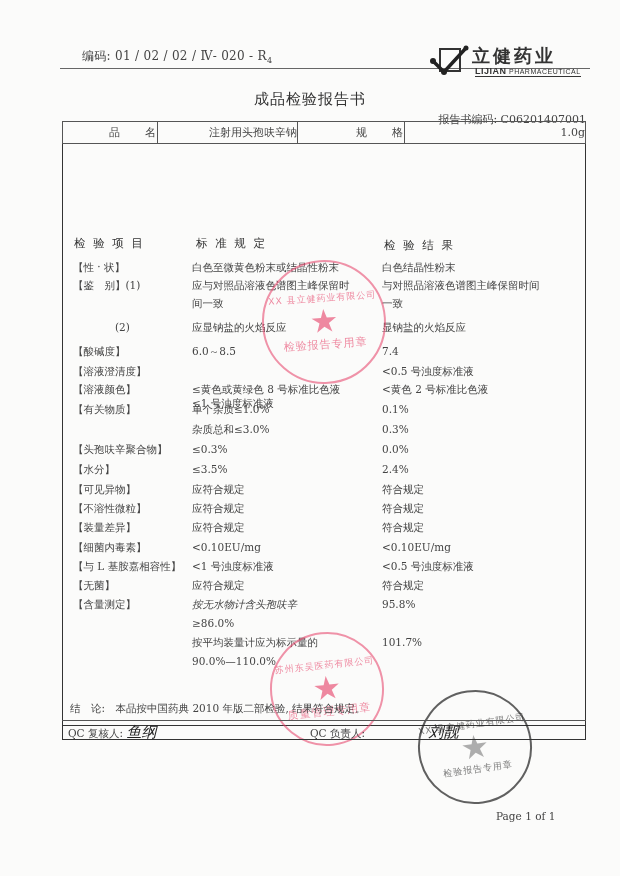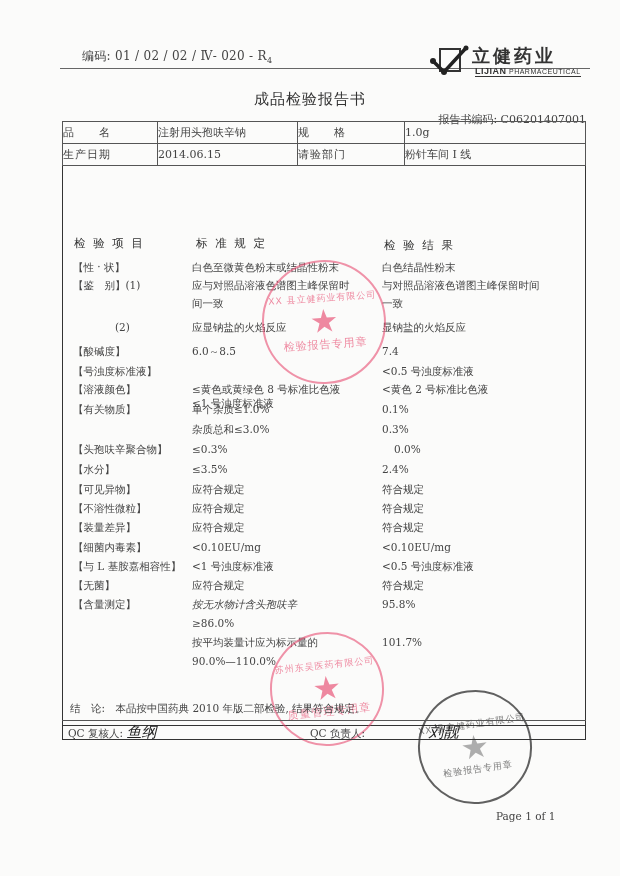--- a/index.html
+++ b/index.html
@@ -15,21 +15,21 @@
   .header-rule { left:60px; top:68px; width:530px; height:1px; background:#666; }
   .logo { left:430px; top:44px; width:170px; height:32px; }
   .logo-cn { position:absolute; left:42px; top:0; font-size:18px; font-family:"DejaVu Sans","Liberation Sans",sans-serif; font-weight:bold; color:#333; letter-spacing:3px; }
   .logo-en { position:absolute; left:45px; top:22px; font-size:7px; font-family:"Liberation Sans",sans-serif; color:#333; letter-spacing:0.5px; border-bottom:1px solid #333; }
   .logo-en b { font-size:9px; }
   .doc-title { left:0; width:620px; top:90px; text-align:center; font-size:15px; color:#333; letter-spacing:1px; }
   .report-no { right:34px; top:112px; font-size:11px; color:#444; }
 
   .frame { left:62px; top:121px; width:524px; height:605px; border:1.3px solid #333; box-sizing:border-box; }
   table.info { position:absolute; left:62px; top:121px; width:524px; border-collapse:collapse; font-size:11px; color:#444; }
-  table.info td { border:1px solid #555; height:21px; padding:0; text-align:left; }
+  table.info td { border:1px solid #555; height:21px; padding:0; text-align:right; }
   table.info td.k { width:94px; letter-spacing:1px; }
   table.info td.v { width:139px; }
   table.info td.k2 { width:106px; letter-spacing:1px; }
 
   .col-head { top:236px; font-size:11.5px; color:#333; letter-spacing:2px;text-align:right; }
   .row { position:absolute; font-size:10.5px; color:#444; line-height:18px; }
   .item { left:73px; }
   .std { left:192px; width:190px; }
   .res { left:382px; width:190px; }
 
@@ -71,26 +71,20 @@
 <div class="abs frame"></div>
 
 <table class="info">
   <tbody>
     <tr>
       <td class="k">品　　名</td>
       <td class="v">注射用头孢呋辛钠</td>
       <td class="k2">规　　格</td>
       <td>1.0g</td>
     </tr>
-    <tr>
-      <td class="k">生产日期</td>
-      <td class="v">2014.06.15</td>
-      <td class="k2">请验部门</td>
-      <td>粉针车间 I 线</td>
-    </tr>
   </tbody>
 </table>
 
 <div class="abs col-head" style="left:74px;">检 验 项 目</div>
 <div class="abs col-head" style="left:196px;">标 准 规 定</div>
 <div class="abs col-head" style="left:384px;top:238px;">检 验 结 果</div>
 
 <div id="tests">
     <div class="row item" style="top: 258px;">【性 · 状】</div>
     <div class="row std" style="top: 258px;">白色至微黄色粉末或结晶性粉末</div>
@@ -100,35 +94,35 @@
     <div class="row res" style="top: 276px;">与对照品溶液色谱图主峰保留时间</div>
     <div class="row item" style="top: 294px;"></div>
     <div class="row std" style="top: 294px;">间一致</div>
     <div class="row res" style="top: 294px;">一致</div>
     <div class="row item" style="top: 318px;">　　　　(2)</div>
     <div class="row std" style="top: 318px;">应显钠盐的火焰反应</div>
     <div class="row res" style="top: 318px;">显钠盐的火焰反应</div>
     <div class="row item" style="top: 342px;">【酸碱度】</div>
     <div class="row std" style="top: 342px;">6.0～8.5</div>
     <div class="row res" style="top: 342px;">7.4</div>
-    <div class="row item" style="top: 362px;">【号浊度标准液】</div>
+    <div class="row item" style="top: 362px;">【溶液澄清度】</div>
     <div class="row std" style="top: 362px; margin-top: 32px;">≤1 号浊度标准液</div>
     <div class="row res" style="top: 362px;">&lt;0.5 号浊度标准液</div>
     <div class="row item" style="top: 380px;">【溶液颜色】</div>
     <div class="row std" style="top: 380px;">≤黄色或黄绿色 8 号标准比色液</div>
     <div class="row res" style="top: 380px;">&lt;黄色 2 号标准比色液</div>
     <div class="row item" style="top: 400px;">【有关物质】</div>
     <div class="row std" style="top: 400px;">单个杂质≤1.0%</div>
     <div class="row res" style="top: 400px;">0.1%</div>
     <div class="row item" style="top: 420px;"></div>
     <div class="row std" style="top: 420px;">杂质总和≤3.0%</div>
     <div class="row res" style="top: 420px;">0.3%</div>
     <div class="row item" style="top: 440px;">【头孢呋辛聚合物】</div>
     <div class="row std" style="top: 440px;">≤0.3%</div>
-    <div class="row res" style="top: 440px; margin-left: 12px;">0.0%</div>
+    <div class="row res" style="top: 440px;">0.0%</div>
     <div class="row item" style="top: 460px;">【水分】</div>
     <div class="row std" style="top: 460px;">≤3.5%</div>
     <div class="row res" style="top: 460px;">2.4%</div>
     <div class="row item" style="top: 480px;">【可见异物】</div>
     <div class="row std" style="top: 480px;">应符合规定</div>
     <div class="row res" style="top: 480px;">符合规定</div>
     <div class="row item" style="top: 499px;">【不溶性微粒】</div>
     <div class="row std" style="top: 499px;">应符合规定</div>
     <div class="row res" style="top: 499px;">符合规定</div>
     <div class="row item" style="top: 518px;">【装量差异】</div>

